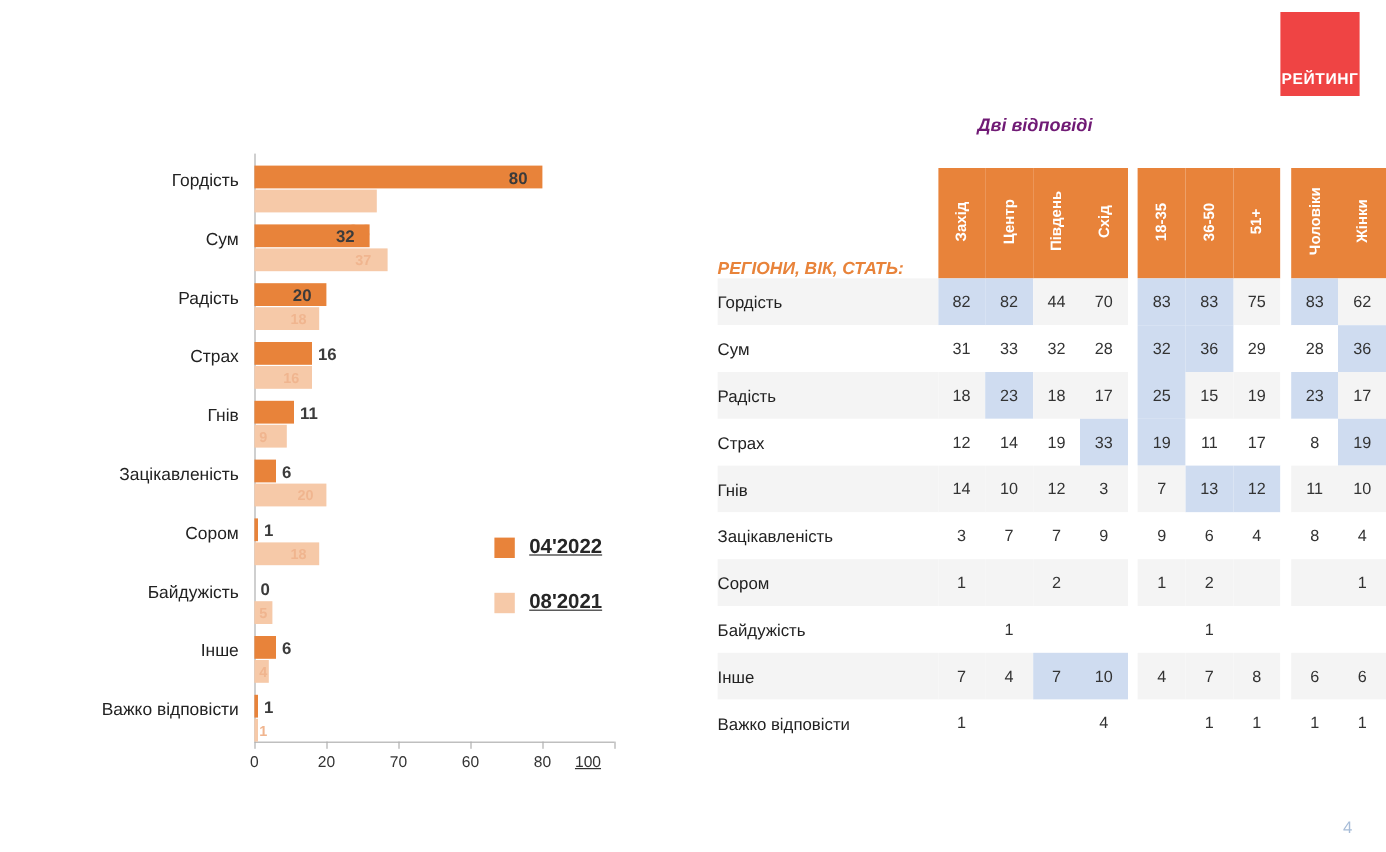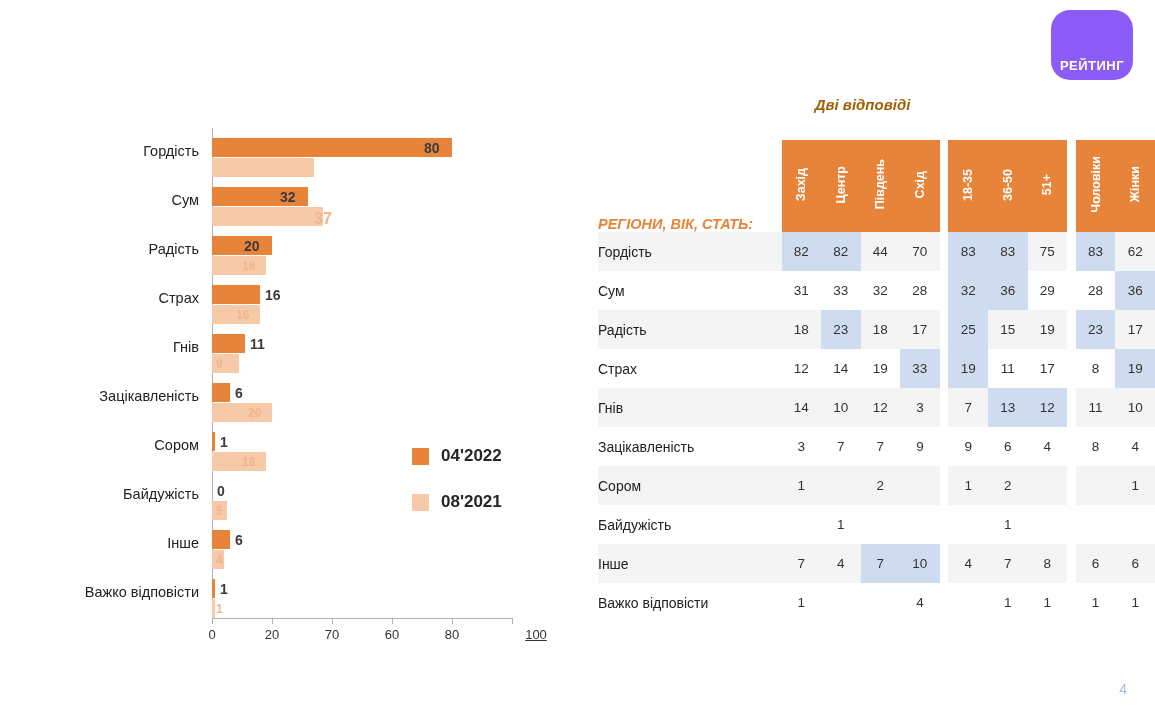--- a/index.html
+++ b/index.html
@@ -18,29 +18,28 @@
   .slide {
     position: absolute;
     inset: 0;
   }
 
   
   .logo-box {
     position: absolute;
     right: 22px;
     top: 10px;
-    width: 82px;
+    width: 66px;
     height: 70px;
-    background: #8b5cf6;
+    background: #ef4444;
     display: flex;
     align-items: flex-end;
     justify-content: center;
     padding-bottom: 7px;
     box-sizing: border-box;
-    border-radius: 19px;
   }
   .logo-text {
     color: #ffffff;
     font-size: 13px;
     font-weight: bold;
     letter-spacing: 0.5px;
   }
 
   
   .title {
@@ -57,21 +56,21 @@
   
   .subtitle {
     position: absolute;
     top: 96px;
     left: 590px;
     width: 545px;
     text-align: center;
     font-size: 15px;
     font-style: italic;
     font-weight: bold;
-    color: #a16207;
+    color: #701a75;
   }
 
   
   .chart {
     position: absolute;
     left: 30px;
     top: 128px;
     width: 540px;
     height: 520px;
   }
@@ -139,20 +138,21 @@
   
   .legend {
     position: absolute;
     left: 382px;
     top: 318px;
   }
   .legend-row {
     display: flex;
     align-items: center;
     margin-bottom: 26px;
+    text-decoration: underline;
   }
   .legend-swatch {
     width: 17px;
     height: 17px;
     margin-right: 12px;
   }
   .legend-swatch.cur { background: #e8833a; }
   .legend-swatch.prev { background: #f6c9a8; }
   .legend-label {
     font-size: 17px;
@@ -273,31 +273,31 @@
         <div class="tick-label" style="left: 182px;">0</div>
         <div class="tick" style="left: 242px;"></div>
         <div class="tick-label" style="left: 242px;">20</div>
         <div class="tick" style="left: 302px;"></div>
         <div class="tick-label" style="left: 302px;">70</div>
         <div class="tick" style="left: 362px;"></div>
         <div class="tick-label" style="left: 362px;">60</div>
         <div class="tick" style="left: 422px;"></div>
         <div class="tick-label" style="left: 422px;">80</div>
         <div class="tick" style="left: 482px;"></div>
-        <div class="tick-label" style="left: 506px; text-decoration: underline;">100</div>
+        <div class="tick-label" style="left: 460px; text-decoration: underline;">100</div>
       </div>
     <div class="bars">
         <div class="bar cur" style="left: 182px; top: 10px; width: 240px;"></div>
         <div class="bar-val cur" style="top: 12px; left: 394px;">80</div>
         <div class="bar prev" style="left: 182px; top: 30px; width: 102px;"></div>
         <div class="bar-val prev" style="left: 260px; top: 33px; font-size: 16px; margin-top: 24px;">34</div>
         <div class="bar cur" style="left: 182px; top: 59px; width: 96px;"></div>
         <div class="bar-val cur" style="top: 61px; left: 250px;">32</div>
         <div class="bar prev" style="left: 182px; top: 79px; width: 111px;"></div>
-        <div class="bar-val prev" style="left: 284px; top: 82px; font-size: 16px;">37</div>
+        <div class="bar-val prev" style="left: 266px; top: 82px; font-size: 12px;">37</div>
         <div class="bar cur" style="left: 182px; top: 108px; width: 60px;"></div>
         <div class="bar-val cur" style="top: 110px; left: 214px;">20</div>
         <div class="bar prev" style="left: 182px; top: 128px; width: 54px;"></div>
         <div class="bar-val prev" style="left: 212px; top: 131px; font-size: 12px;">18</div>
         <div class="bar cur" style="left: 182px; top: 157px; width: 48px;"></div>
         <div class="bar-val cur" style="left: 235px; top: 159px;">16</div>
         <div class="bar prev" style="left: 182px; top: 177px; width: 48px;"></div>
         <div class="bar-val prev" style="left: 206px; top: 180px; font-size: 12px;">16</div>
         <div class="bar cur" style="left: 182px; top: 206px; width: 33px;"></div>
         <div class="bar-val cur" style="left: 220px; top: 208px;">11</div>

